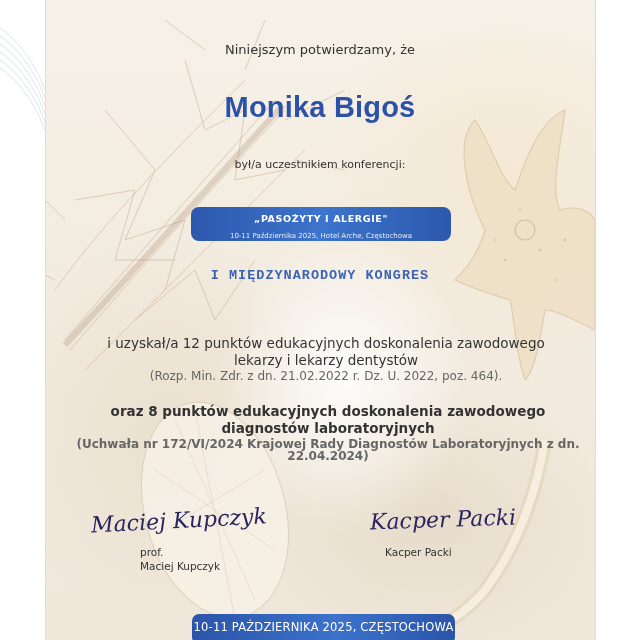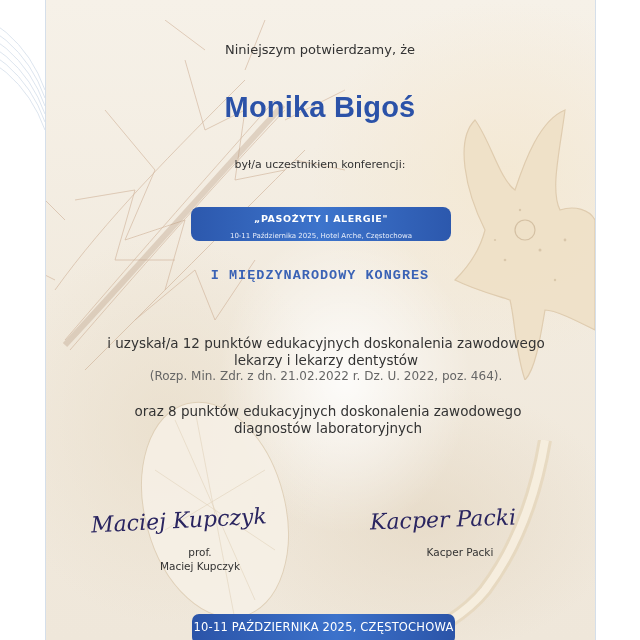--- a/index.html
+++ b/index.html
@@ -143,37 +143,38 @@
       color: #666;
       margin-top: 1px;
     }
     .points-2 {
       position: absolute;
       top: 403px;
       left: 16px; right: 0;
       font-size: 13.5px;
       line-height: 17px;
       color: #333;
+      font-weight: bold;
     }
     .committee {
       position: absolute;
       top: 487px;
       left: 0; right: 0;
       font-size: 8px;
       color: #555;
     }
     .sig {
       position: absolute;
       font-family: "DejaVu Serif", serif;
       font-style: italic;
       color: #2a2560;
     }
     .signer {
       position: absolute;
-      text-align: center;
+      text-align: left;
       font-size: 10.5px;
       line-height: 14px;
       color: #333;
     }
     .footer-band {
       position: absolute;
       left: 147px;
       top: 614px;
       width: 263px;
       height: 30px;
@@ -276,20 +277,21 @@
 
     <div class="points-1">
       <div>i uzyskał/a 12 punktów edukacyjnych doskonalenia zawodowego</div>
       <div>lekarzy i lekarzy dentystów</div>
       <span class="ref">(Rozp. Min. Zdr. z dn. 21.02.2022 r. Dz. U. 2022, poz. 464).</span>
     </div>
 
     <div class="points-2">
       <div>oraz 8 punktów edukacyjnych doskonalenia zawodowego</div>
       <div>diagnostów laboratoryjnych</div>
+      <span class="ref">(Uchwała nr 172/VI/2024 Krajowej Rady Diagnostów Laboratoryjnych z dn. 22.04.2024)</span>
     </div>
 
 
     <div class="sig" style="left:46px;top:508px;font-size:22px;transform:rotate(-3deg);">Maciej Kupczyk</div>
     <div class="signer" style="left:95px;top:545px;width:120px;">
       <div>prof.</div>
       <div>Maciej Kupczyk</div>
     </div>
 
     <div class="sig" style="left:325px;top:507px;font-size:22px;transform:rotate(-2deg);">Kacper Packi</div>

